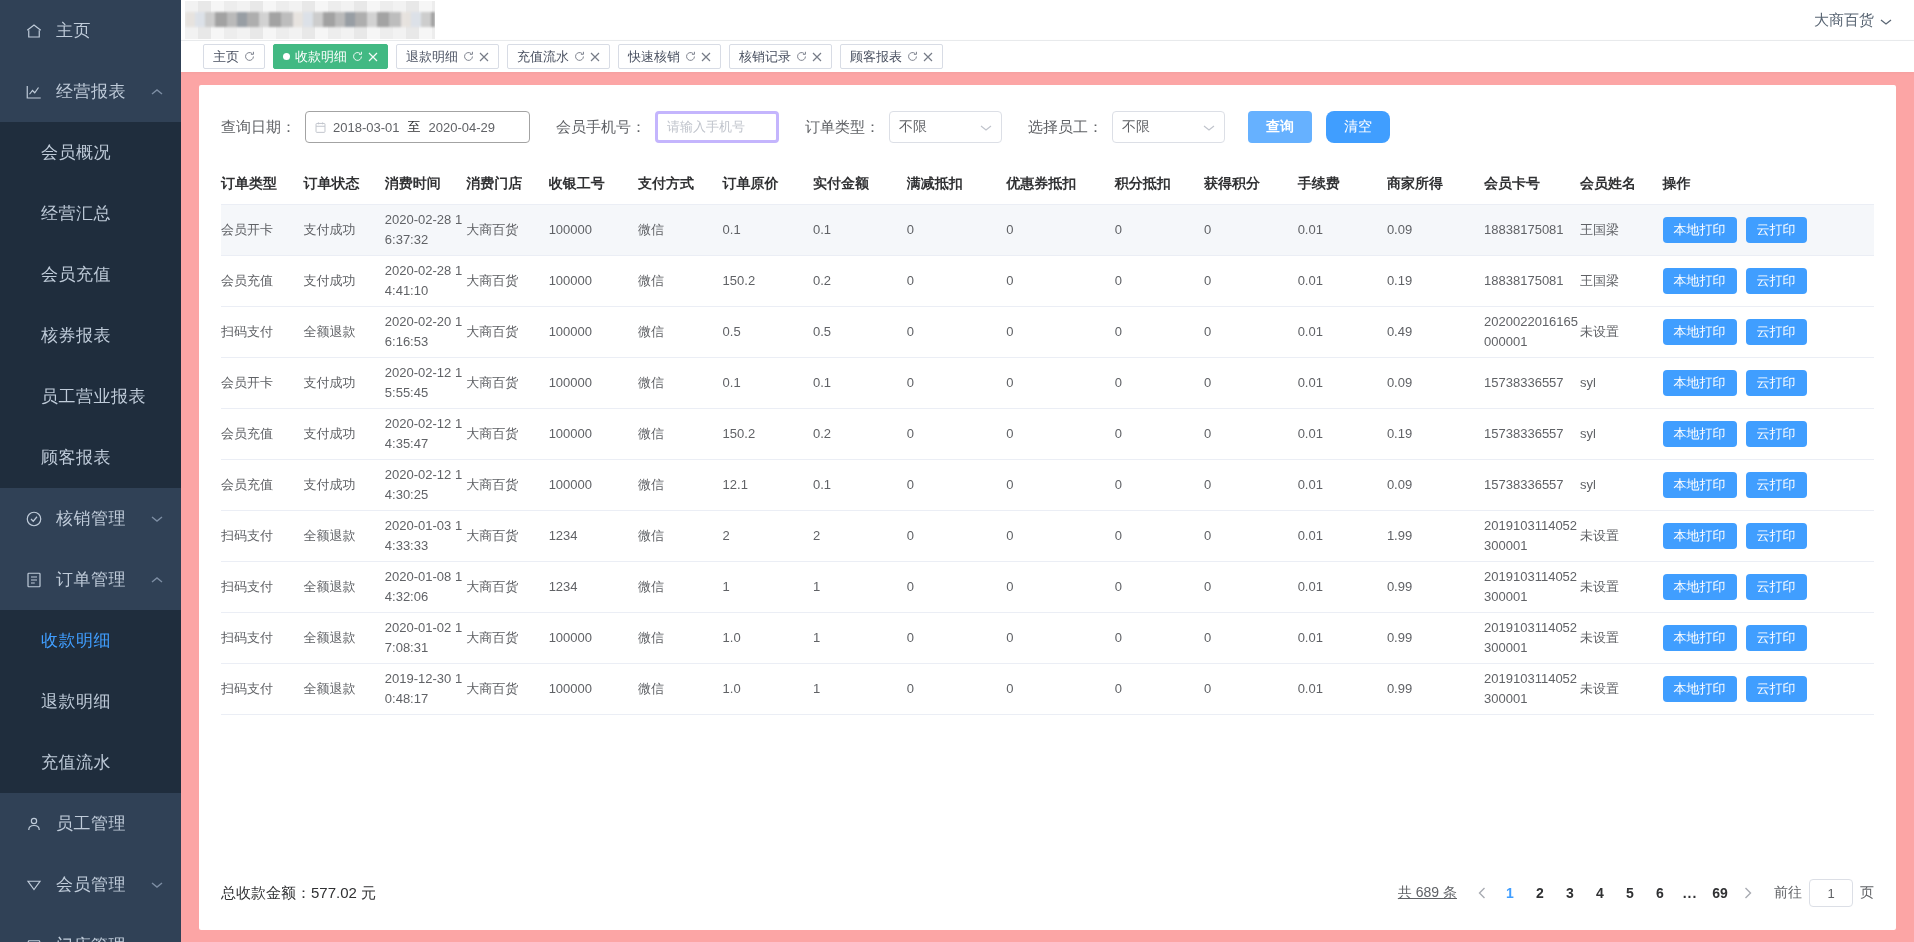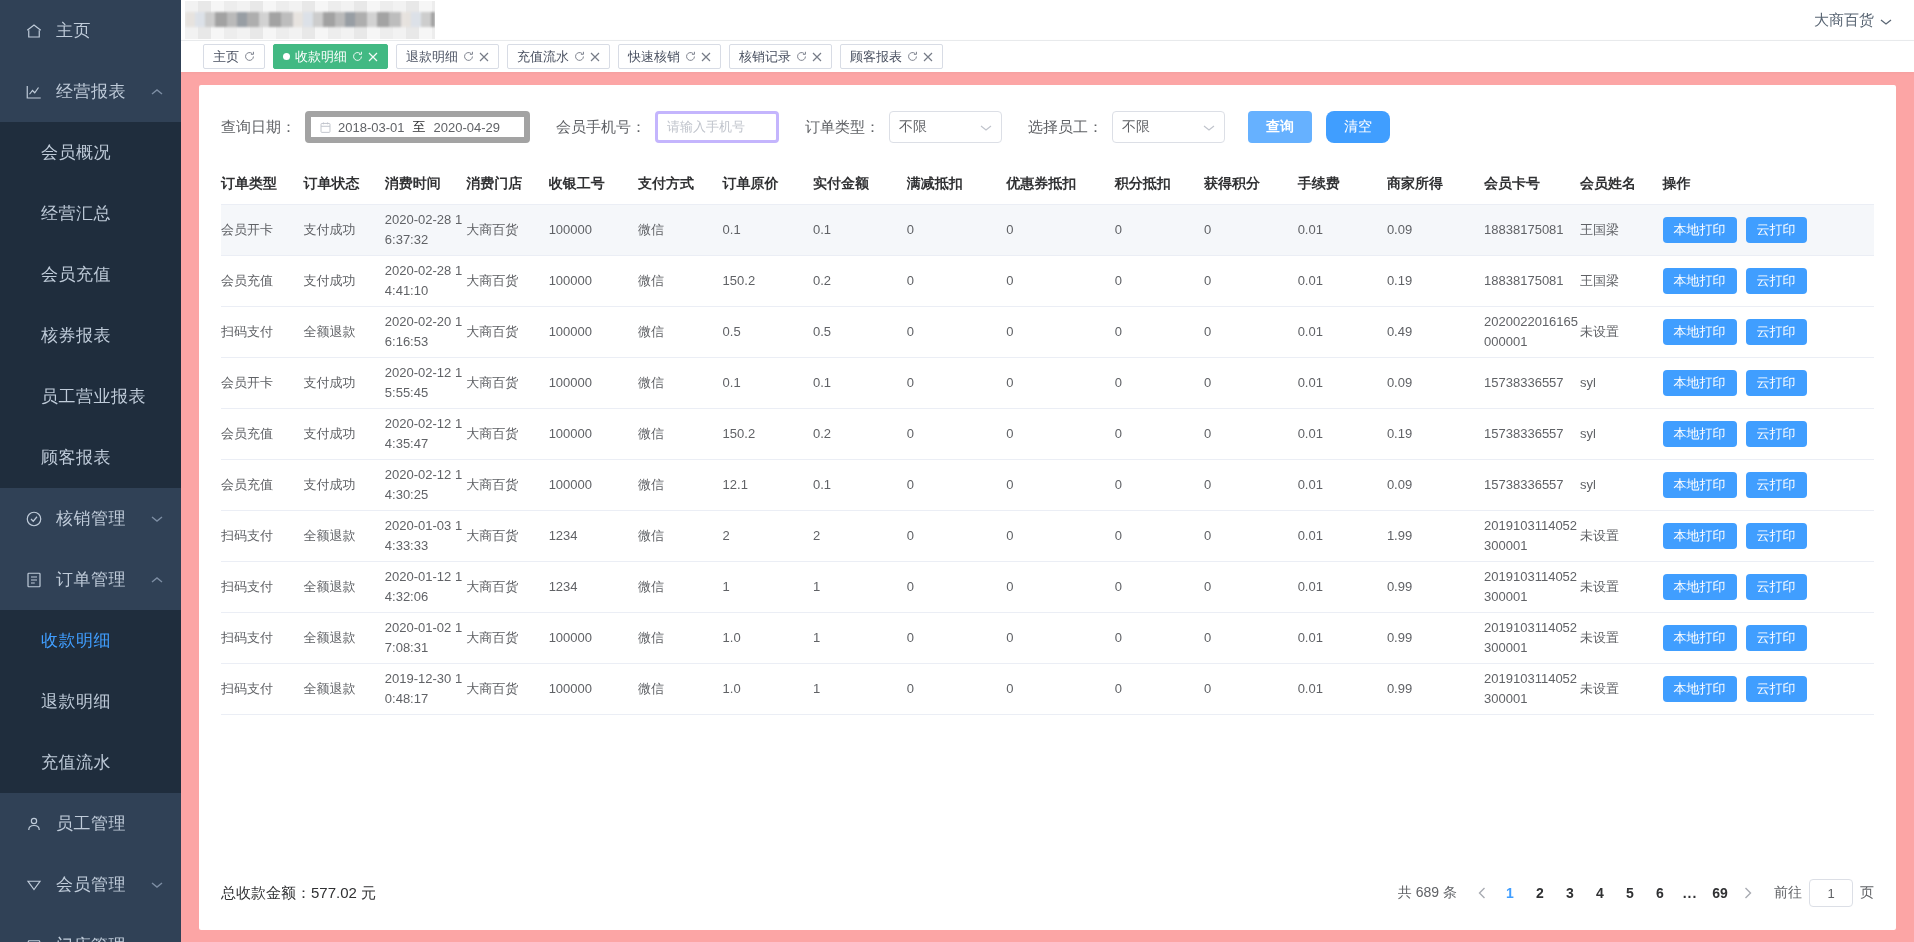--- a/index.html
+++ b/index.html
@@ -135,21 +135,21 @@
     display: flex; align-items: center;
     padding: 26px 0 22px 22px;
     gap: 0;
     font-size: 15px;
     color: #5a6674;
     white-space: nowrap;
   }
   .flabel { margin-right: 9px; color: #606266; font-size: 15px; }
   .date-input {
     width: 225px; height: 32px;
-    border: 6px solid #a3a3a3; border-radius: 4px;
+    border: 1px solid #a3a3a3; border-radius: 4px;
     display: flex; align-items: center;
     padding: 0 8px; gap: 6px;
     font-size: 13px; color: #606266;
     background: #fff;
   }
   .date-input .cal { color: #c0c4cc; display:inline-flex; }
   .date-sep { color: #303133; padding: 0 2px; }
   .gap { width: 26px; }
   .text-input {
     width: 124px; height: 32px;
@@ -209,21 +209,21 @@
 
   
   .tfoot {
     position: absolute; left: 0; right: 0; bottom: 0;
     height: 74px;
     display: flex; align-items: center; justify-content: space-between;
     padding: 0 22px;
   }
   .total { font-size: 15px; color: #303133; }
   .pager { display: flex; align-items: center; gap: 0; font-size: 14px; color: #606266; }
-  .pager .tot { margin-right: 12px; color: #606266; }
+  .pager .tot { margin-right: 12px; color: #606266; text-decoration: underline; }
   .pg { min-width: 30px; height: 28px; display:inline-flex; align-items:center; justify-content:center;
         color: #303133; font-size: 14px; font-weight: bold; cursor: pointer; }
   .pg.cur { color: #409eff; }
   .pg.arrow { color: #909399; font-weight: normal; font-size: 15px; min-width: 26px;}
   .pg.dots { color: #303133; font-weight: bold; letter-spacing:1px;}
   .jump { display: flex; align-items: center; gap: 7px; margin-left: 13px; font-size: 14px; color:#606266;}
   .jump-box {
     width: 44px; height: 28px; border: 1px solid #dcdfe6; border-radius: 4px;
     display: flex; align-items: center; justify-content: center;
     font-size: 13px; color: #606266; background: #fff;
@@ -740,21 +740,21 @@
                   <td>
                     <div class="ops">
                       <button class="pbtn">本地打印</button>
                       <button class="pbtn">云打印</button>
                     </div>
                   </td>
                 </tr>
                 <tr>
                   <td>扫码支付</td>
                   <td>全额退款</td>
-                  <td>2020-01-12 14:32:06</td>
+                  <td>2020-01-08 14:32:06</td>
                   <td>大商百货</td>
                   <td>1234</td>
                   <td>微信</td>
                   <td>1</td>
                   <td>1</td>
                   <td>0</td>
                   <td>0</td>
                   <td>0</td>
                   <td>0</td>
                   <td>0.01</td>

